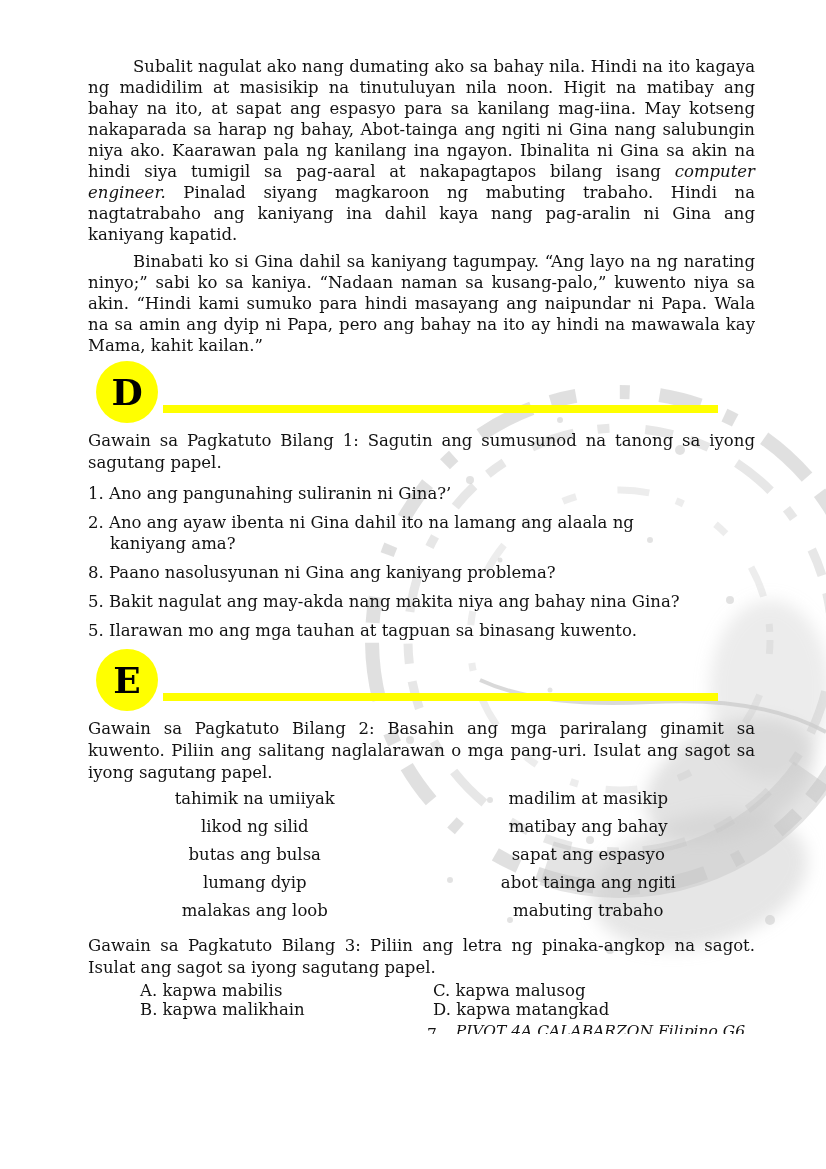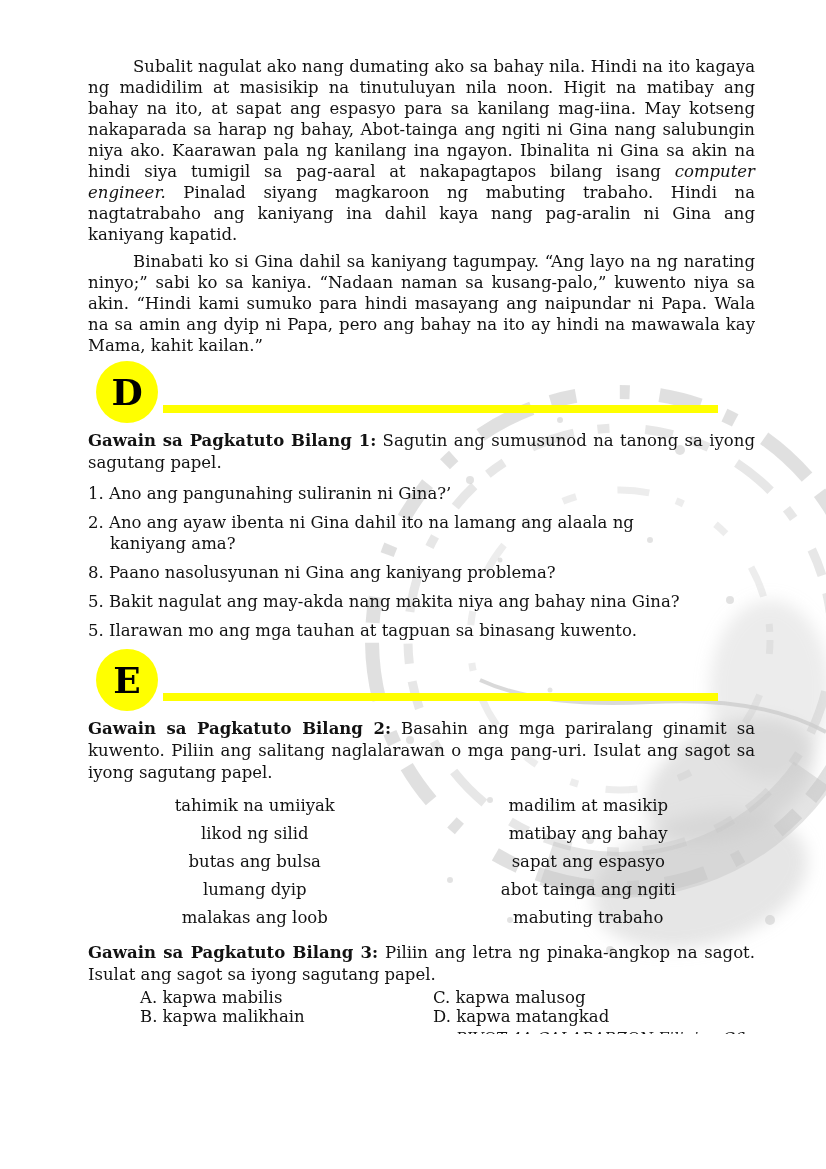--- a/index.html
+++ b/index.html
@@ -12,24 +12,24 @@
   .body-text{font-size:16.5px;line-height:21px;text-align:justify;margin:0;text-indent:45px;}
   .p2{margin-top:6px;}
   .badge-row{position:relative;height:62px;margin-top:5px;}
   .badge-circle{
     position:absolute;left:8px;top:0;width:62px;height:62px;border-radius:50%;
     background:#ffff00;display:flex;align-items:center;justify-content:center;
     font-weight:bold;font-size:36px;color:#000;
   }
   .badge-line{position:absolute;left:75px;top:44px;width:555px;height:8px;background:#ffff00;}
   .heading{font-size:16.5px;line-height:22px;text-align:justify;margin:7px 0 0 0;}
-  .heading b{font-weight:bold;}
+  .heading b{font-weight:normal;}
   .questions{margin:9px 0 0 0;width:620px;font-size:16.5px;}
   .q{line-height:21px;margin-bottom:8px;padding-left:22px;text-indent:-22px;}
-  .phrases{display:flex;margin-top:11px;font-size:16.5px;}
+  .phrases{display:flex;margin-top:4px;font-size:16.5px;}
   .phrases .col{flex:1;text-align:center;}
   .phrase{line-height:21px;margin-bottom:7px;}
   .a3-item{font-size:16.5px;line-height:22px;text-align:justify;margin:2px 0 0 17px;padding-left:20px;text-indent:-20px;}
   .options{display:flex;margin:2px 0 0 52px;font-size:16.5px;}
   .opt-col{width:293px;}
   .opt{line-height:19px;}
   .footer{position:relative;margin-top:3px;height:22px;font-size:15.5px;}
   .pgnum{position:absolute;left:339px;top:3px;}
   .edition{position:absolute;right:10px;top:0;font-style:italic;margin-left:44px;}
   .site-watermark{

